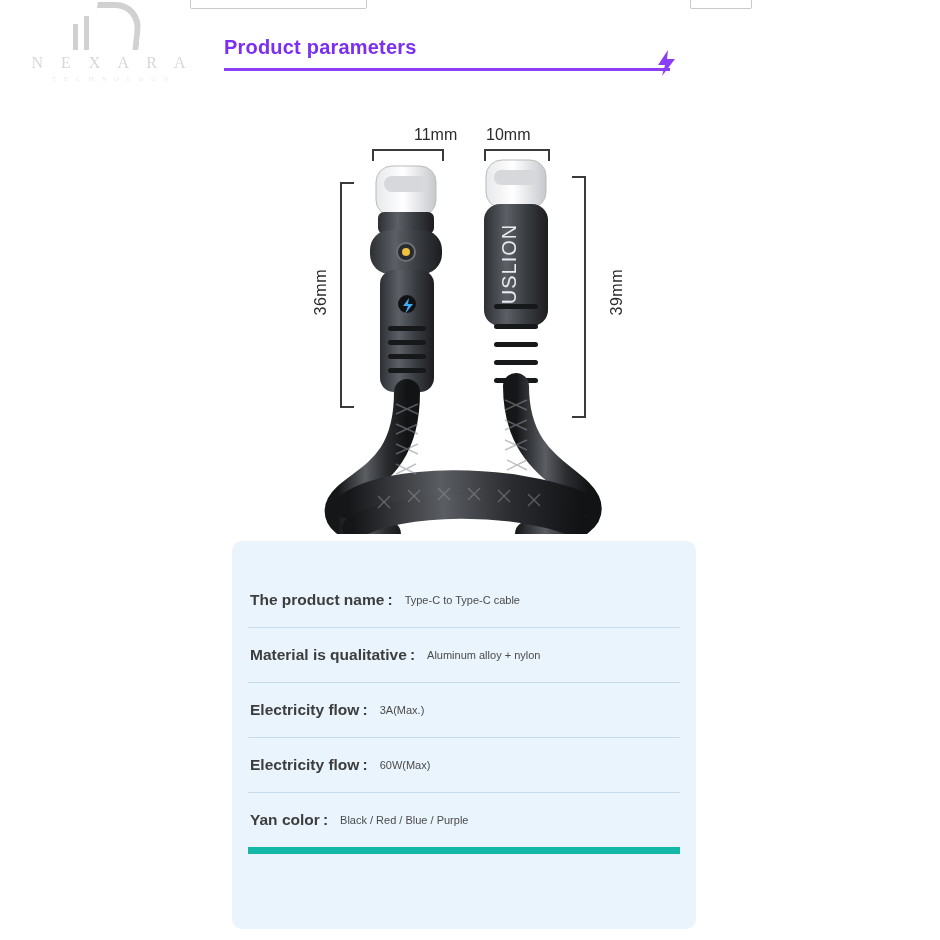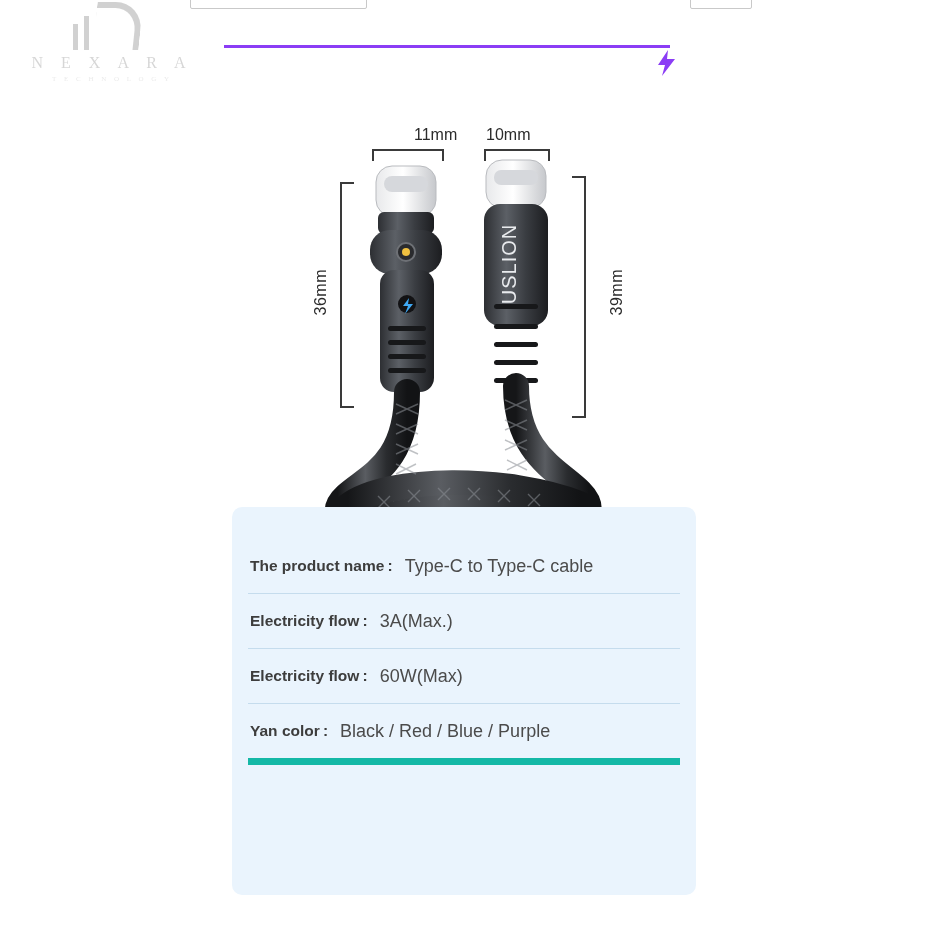--- a/index.html
+++ b/index.html
@@ -143,21 +143,21 @@
   .bracket-right {
     position: absolute;
     border: 2px solid #3a3a3a;
     border-left: none;
     width: 12px;
   }
 
   
   .spec-card {
     position: absolute;
-    left: 232px; top: 507px;
+    left: 232px; top: 541px;
     width: 464px; height: 388px;
     background: #eaf4fd;
     border-radius: 10px;
   }
   .spec-list {
     position: absolute;
     left: 16px; top: 32px;
     width: 432px;
   }
   .spec-row {
@@ -168,21 +168,21 @@
     padding-left: 2px;
   }
   .spec-row:last-child { border-bottom: 7px solid #14b8a6; }
   .spec-key {
     font-size: 15.5px;
     font-weight: bold;
     color: #3d3d3d;
     white-space: nowrap;
   }
   .spec-val {
-    font-size: 18px;
+    font-size: 11px;
     color: #4b4b4b;
     margin-left: 12px;
     white-space: nowrap;
   }
 </style>
 </head>
 <body>
 
 <div class="top-strip">
   <div class="top-bar-a"></div>
@@ -193,20 +193,21 @@
   <div class="brand-mark">
     <div class="bar1"></div>
     <div class="bar2"></div>
     <div class="swoosh"></div>
   </div>
   <div class="brand-name">N E X A R A</div>
   <div class="brand-sub">T E C H N O L O G Y</div>
 </div>
 
 <div class="section-head">
+  <div class="section-title">Product parameters</div>
   <div class="section-rule"></div>
 </div>
 <svg class="bolt-icon" viewBox="0 0 22 26">
   <polygon points="13,0 3,15 10,15 7,26 20,9 12,9" fill="#8b3df5"></polygon>
 </svg>
 
 <div class="photo">
 
   
   <div class="dim-label" style="left:146px; top:22px;margin-left:40px;">11mm</div>
@@ -287,20 +288,24 @@
 
 <div class="spec-card">
   <div class="spec-list">
 
     <div class="spec-row">
       <span class="spec-key">The product name :</span>
       <span class="spec-val">Type-C to Type-C cable</span>
     </div>
 
 
+    <div class="spec-row">
+      <span class="spec-key">Material is qualitative :</span>
+      <span class="spec-val">Aluminum alloy + nylon</span>
+    </div>
 
     <div class="spec-row">
       <span class="spec-key">Electricity flow :</span>
       <span class="spec-val">3A(Max.)</span>
     </div>
 
     <div class="spec-row">
       <span class="spec-key">Electricity flow :</span>
       <span class="spec-val">60W(Max)</span>
     </div>

